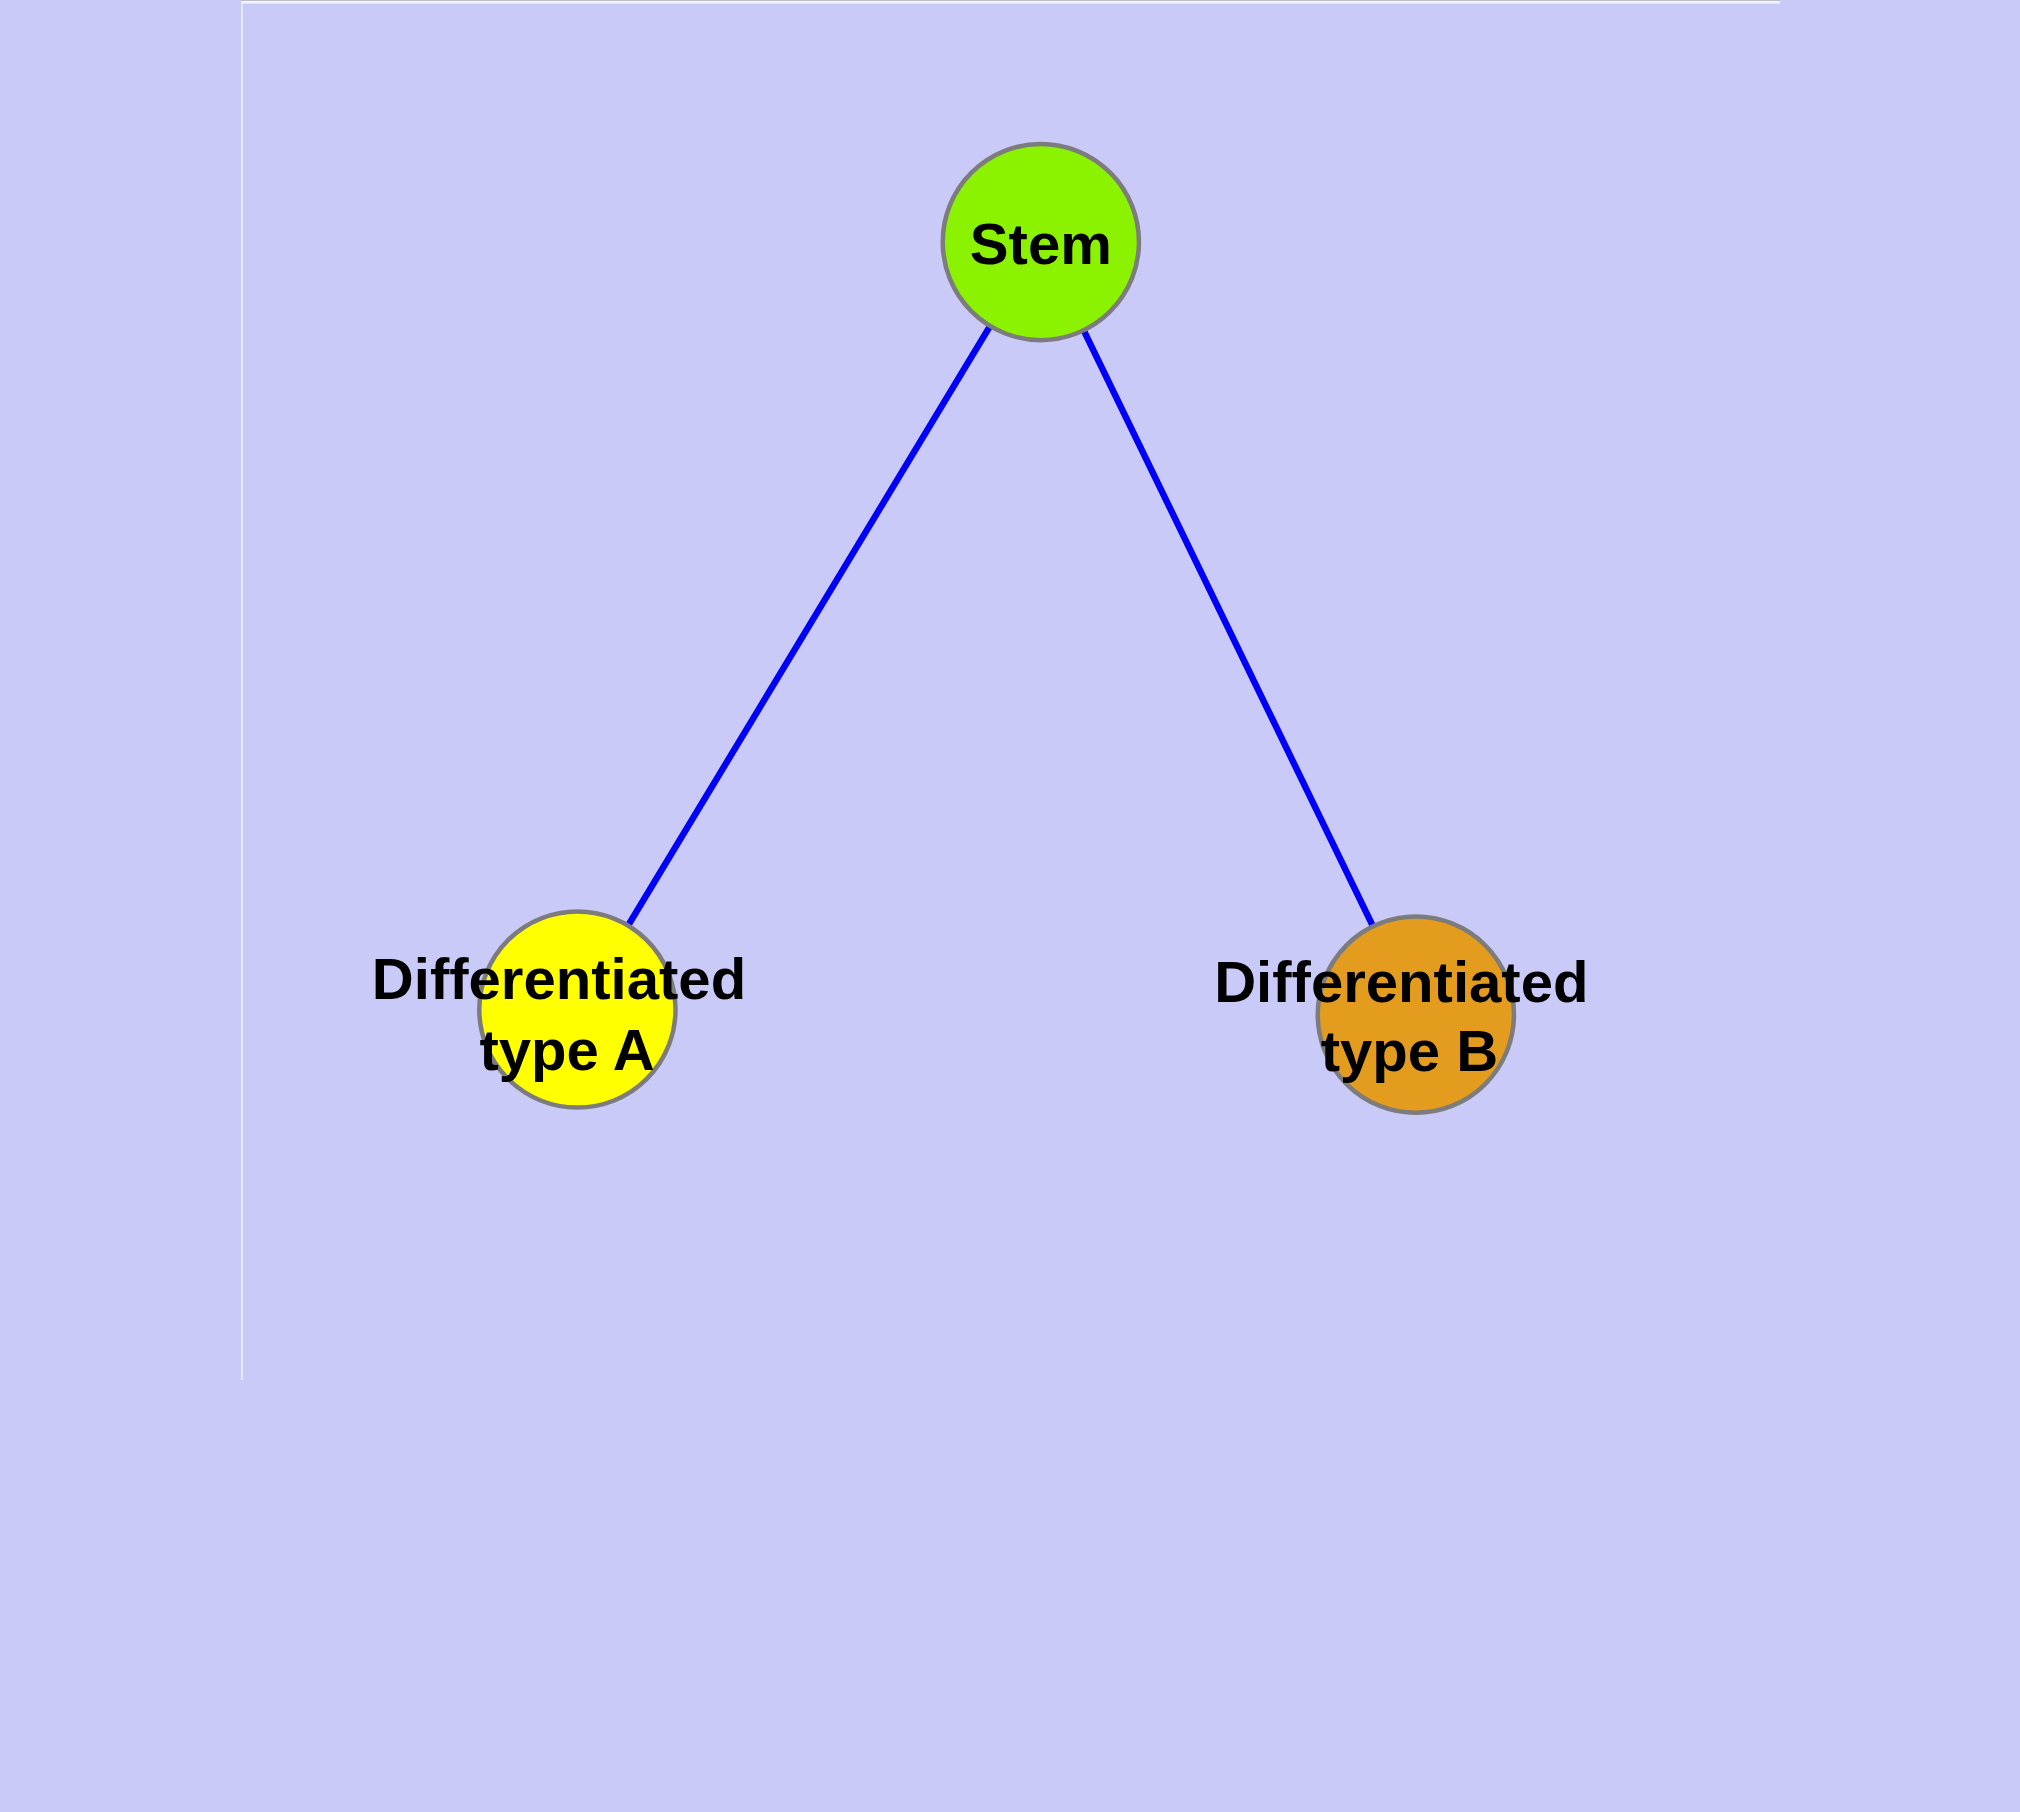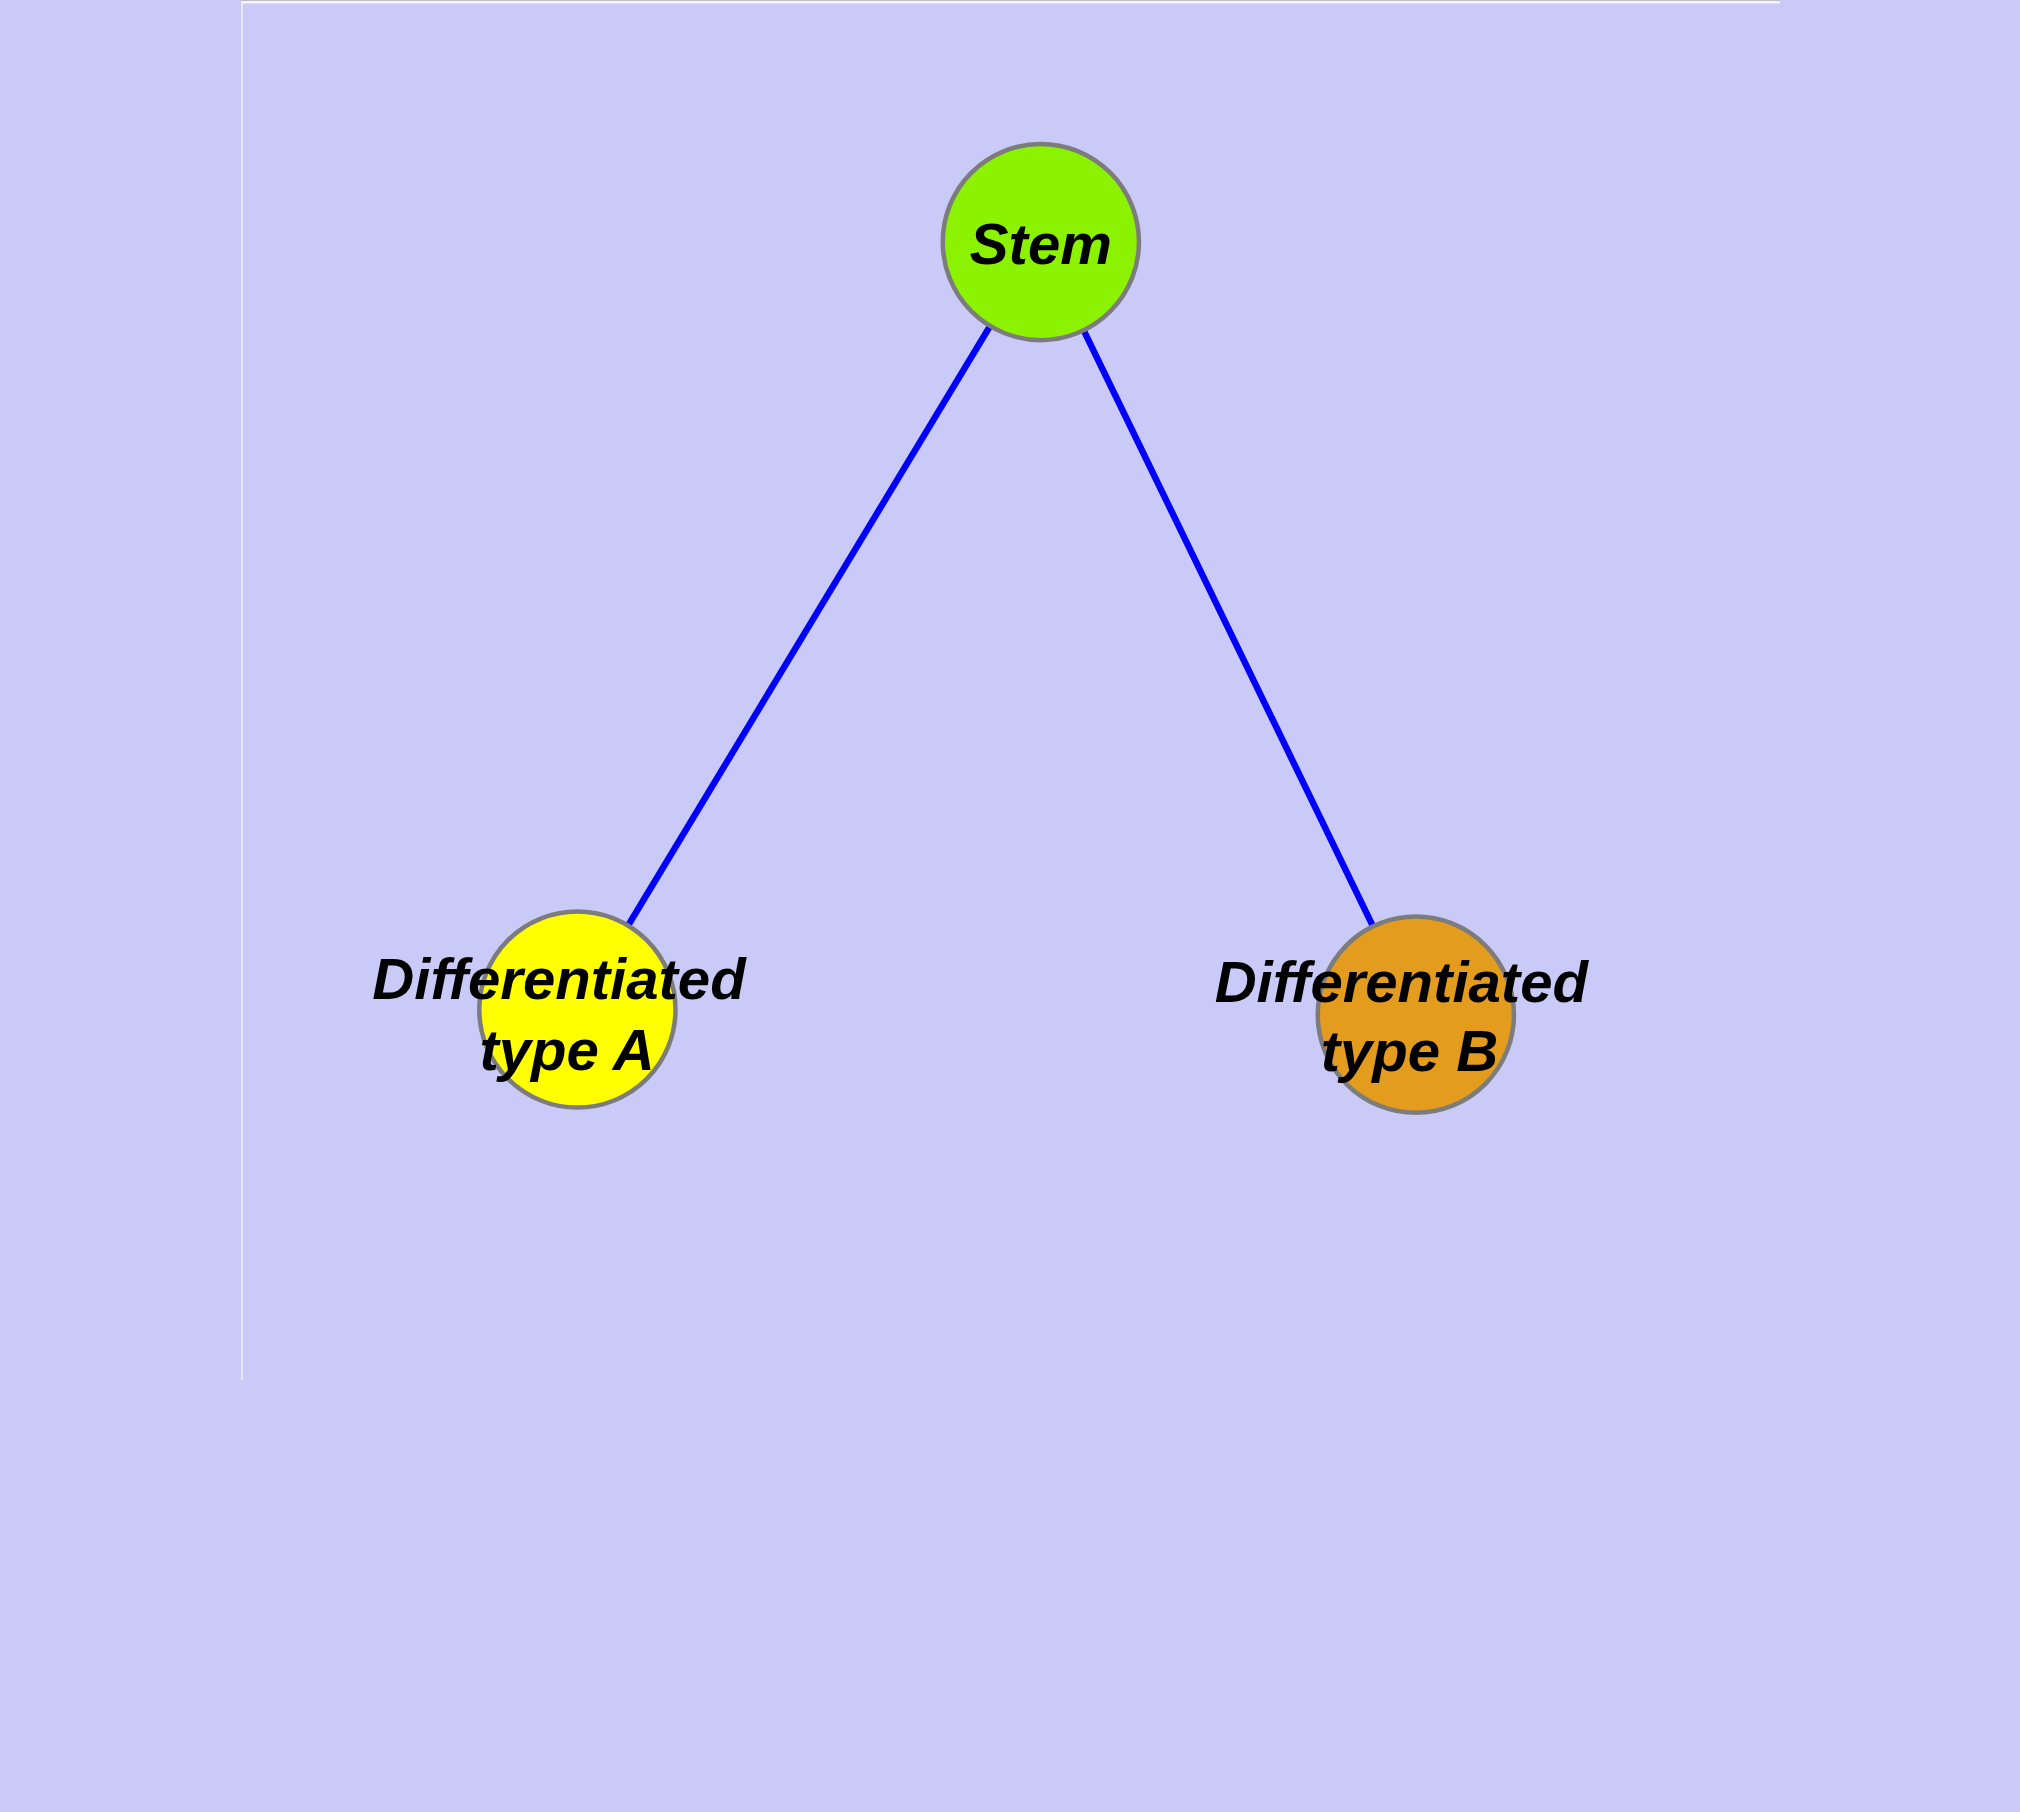--- a/index.html
+++ b/index.html
@@ -6,21 +6,20 @@
     margin: 0;
     padding: 0;
     background: #CACAF8;
   }
   #screen {
     position: relative;
     width: 2021px;
     height: 1380px;
     overflow: hidden;
     font-family: "Liberation Sans", sans-serif;
-    font-style: italic;
   }
   #screen svg {
     position: absolute;
     left: 0;
     top: 0;
     width: 100%;
     height: 100%;
     display: block;
   }
   .node-label {

